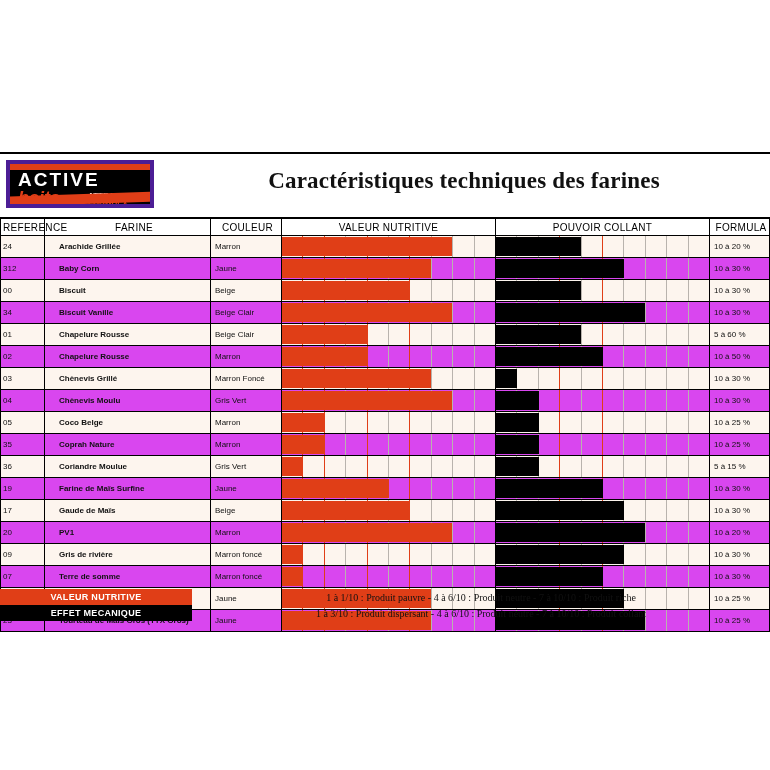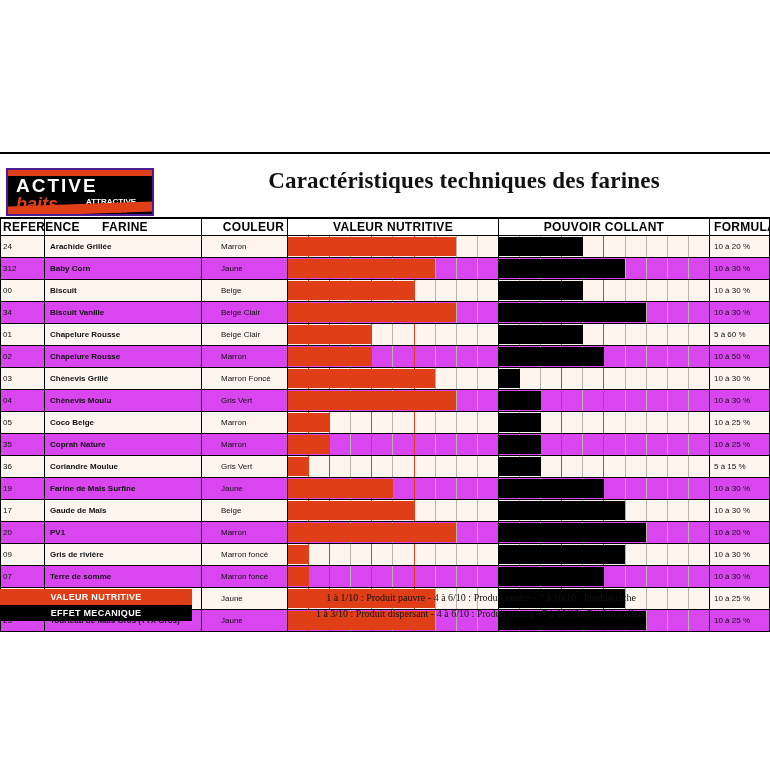--- a/index.html
+++ b/index.html
@@ -1,35 +1,35 @@
 <!DOCTYPE html>
 <html><head>
 <meta charset="utf-8">
 <style>
   html,body{margin:0;padding:0;background:#ffffff;}
   body{width:770px;height:770px;font-family:"Liberation Sans",sans-serif;overflow:hidden;}
   .page{position:absolute;left:0;top:0;width:770px;height:770px;background:#fff;}
   .sheet{position:absolute;left:0;top:152px;width:770px;height:467px;background:#fff;border-top:2px solid #000;border-bottom:2px solid #000;}
   
   .headband{position:relative;height:63px;border-bottom:1px solid #000;}
-  .logo{position:absolute;left:6px;top:14px;width:148px;height:48px;background:#000;border:2px solid #4c1d95;box-sizing:border-box;overflow:hidden;}
+  .logo{position:absolute;left:6px;top:6px;width:148px;height:48px;background:#000;border:4px solid #4c1d95;box-sizing:border-box;overflow:hidden;}
   .logo .bar{position:absolute;left:0;top:0;width:148px;height:6px;background:#e03e17;}
   .logo .active{position:absolute;left:8px;top:5px;font-family:"Liberation Sans",sans-serif;font-weight:bold;font-size:19px;letter-spacing:2px;color:#fff;-webkit-text-stroke:0;}
   .logo .baits{position:absolute;left:8px;top:24px;font-weight:bold;font-size:18px;color:#e03e17;font-style:italic;}
   .logo .attr{position:absolute;left:78px;top:27px;font-size:8px;font-weight:bold;color:#fff;line-height:9px;}
   .logo .attr em{display:block;font-style:normal;color:#e03e17;}
   .logo .swoosh{position:absolute;left:0;bottom:0;width:148px;height:10px;background:#e03e17;transform:skewY(-2deg);}
   .title{position:absolute;left:168px;top:14px;width:592px;text-align:center;font-family:"Liberation Serif",serif;font-weight:bold;font-size:23px;color:#111;letter-spacing:0.2px;}
 
   table{border-collapse:collapse;table-layout:fixed;width:770px;}
-  .thead td{background:#fff;border:1px solid #000;font-size:12px;font-weight:bold;text-align:center;color:#000;height:14px;letter-spacing:.3px;}
+  .thead td{background:#fff;border:1px solid #000;font-size:10px;font-weight:normal;text-align:center;color:#000;height:14px;letter-spacing:.3px;}
   .row td{border:1px solid #000;font-size:8px;height:19px;color:#111;}
   .c-ref{width:40px;padding-left:2px;}
-  .c-far{width:150px;padding-left:5px;font-weight:bold;font-size:8.5px;}
-  .c-col{width:65px;padding-left:19px;}
+  .c-far{width:150px;padding-left:14px;font-weight:bold;font-size:8.5px;}
+  .c-col{width:65px;padding-left:4px;}
   .c-qty{width:54px;padding-left:4px;font-size:7.5px;}
   .bar-cell{padding:0;position:relative;}
   .seg-wrap{position:relative;height:100%;width:100%;}
   .seg-wrap .grid{position:absolute;left:0;top:0;right:0;bottom:0;display:flex;}
   .seg-wrap .grid i{flex:1 1 0;border-right:1px solid #b9b3ad;}
   .seg-wrap .grid i:last-child{border-right:none;}
   .seg-wrap .grid i.red{border-right:1px solid #e03e17;}
   .fill{position:absolute;left:0;top:1px;bottom:1px;}
   .fill.nutri{background:#e03e17;}
   .fill.coll{background:#000000;}

